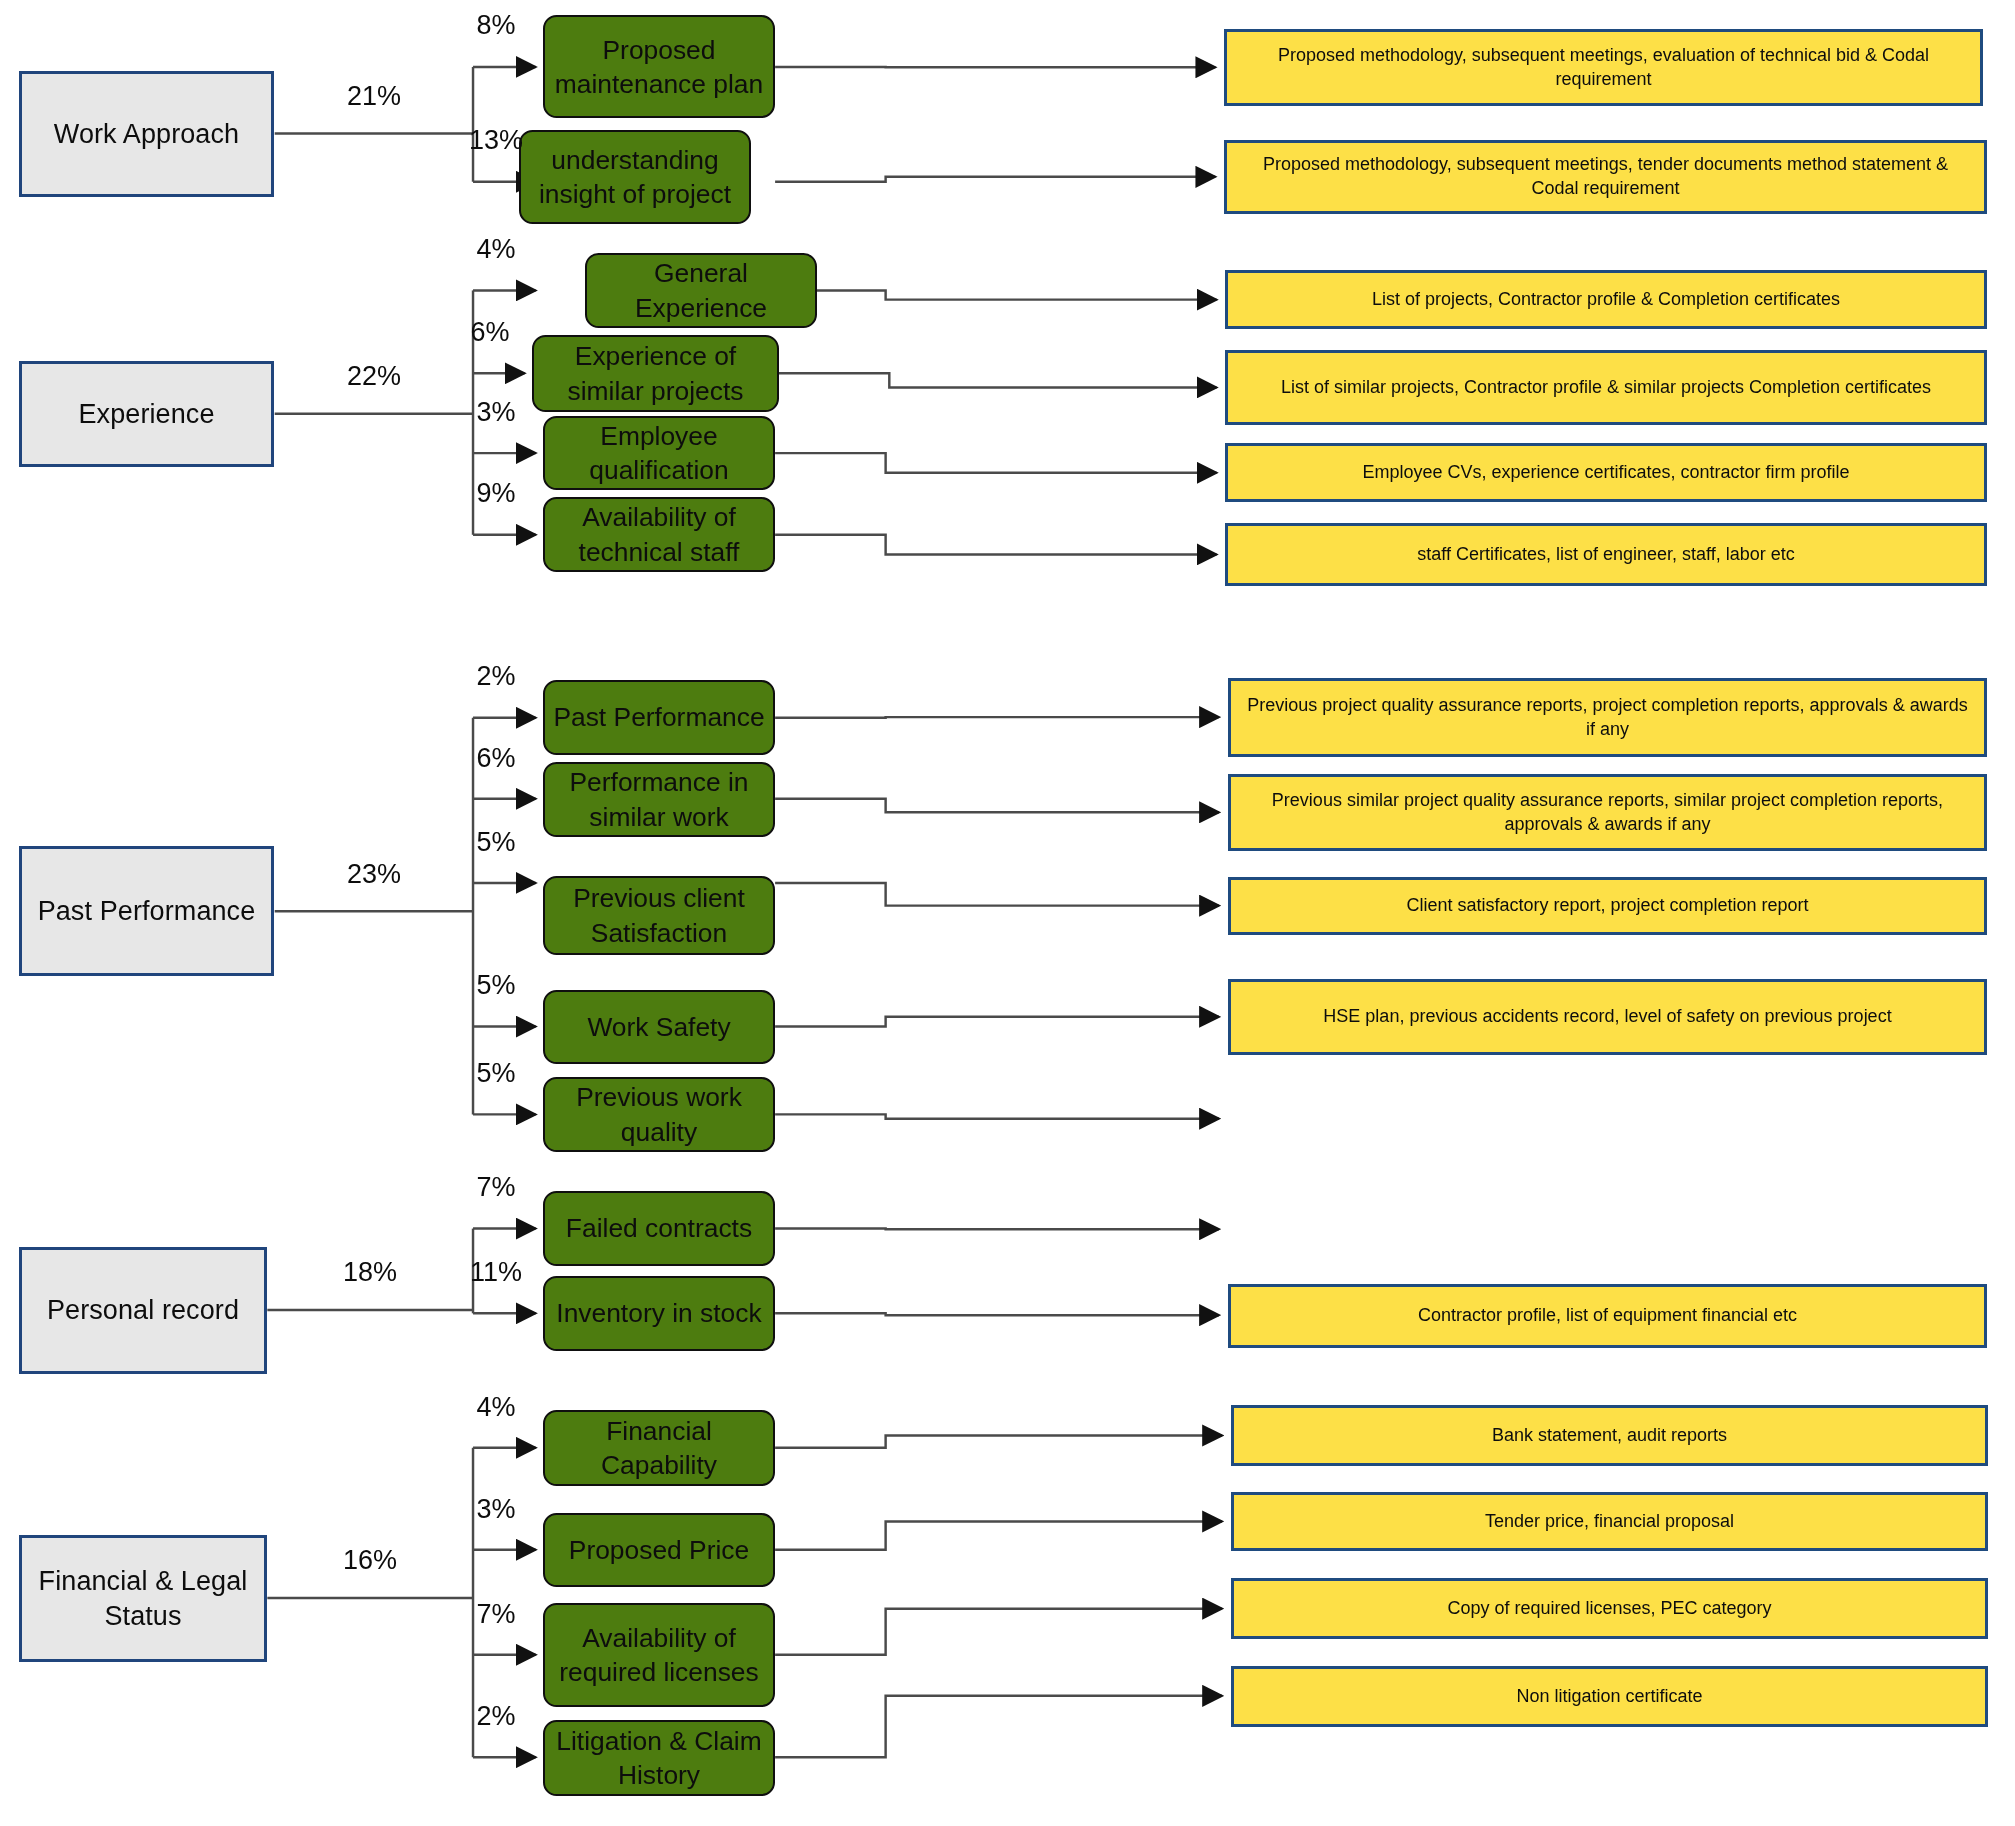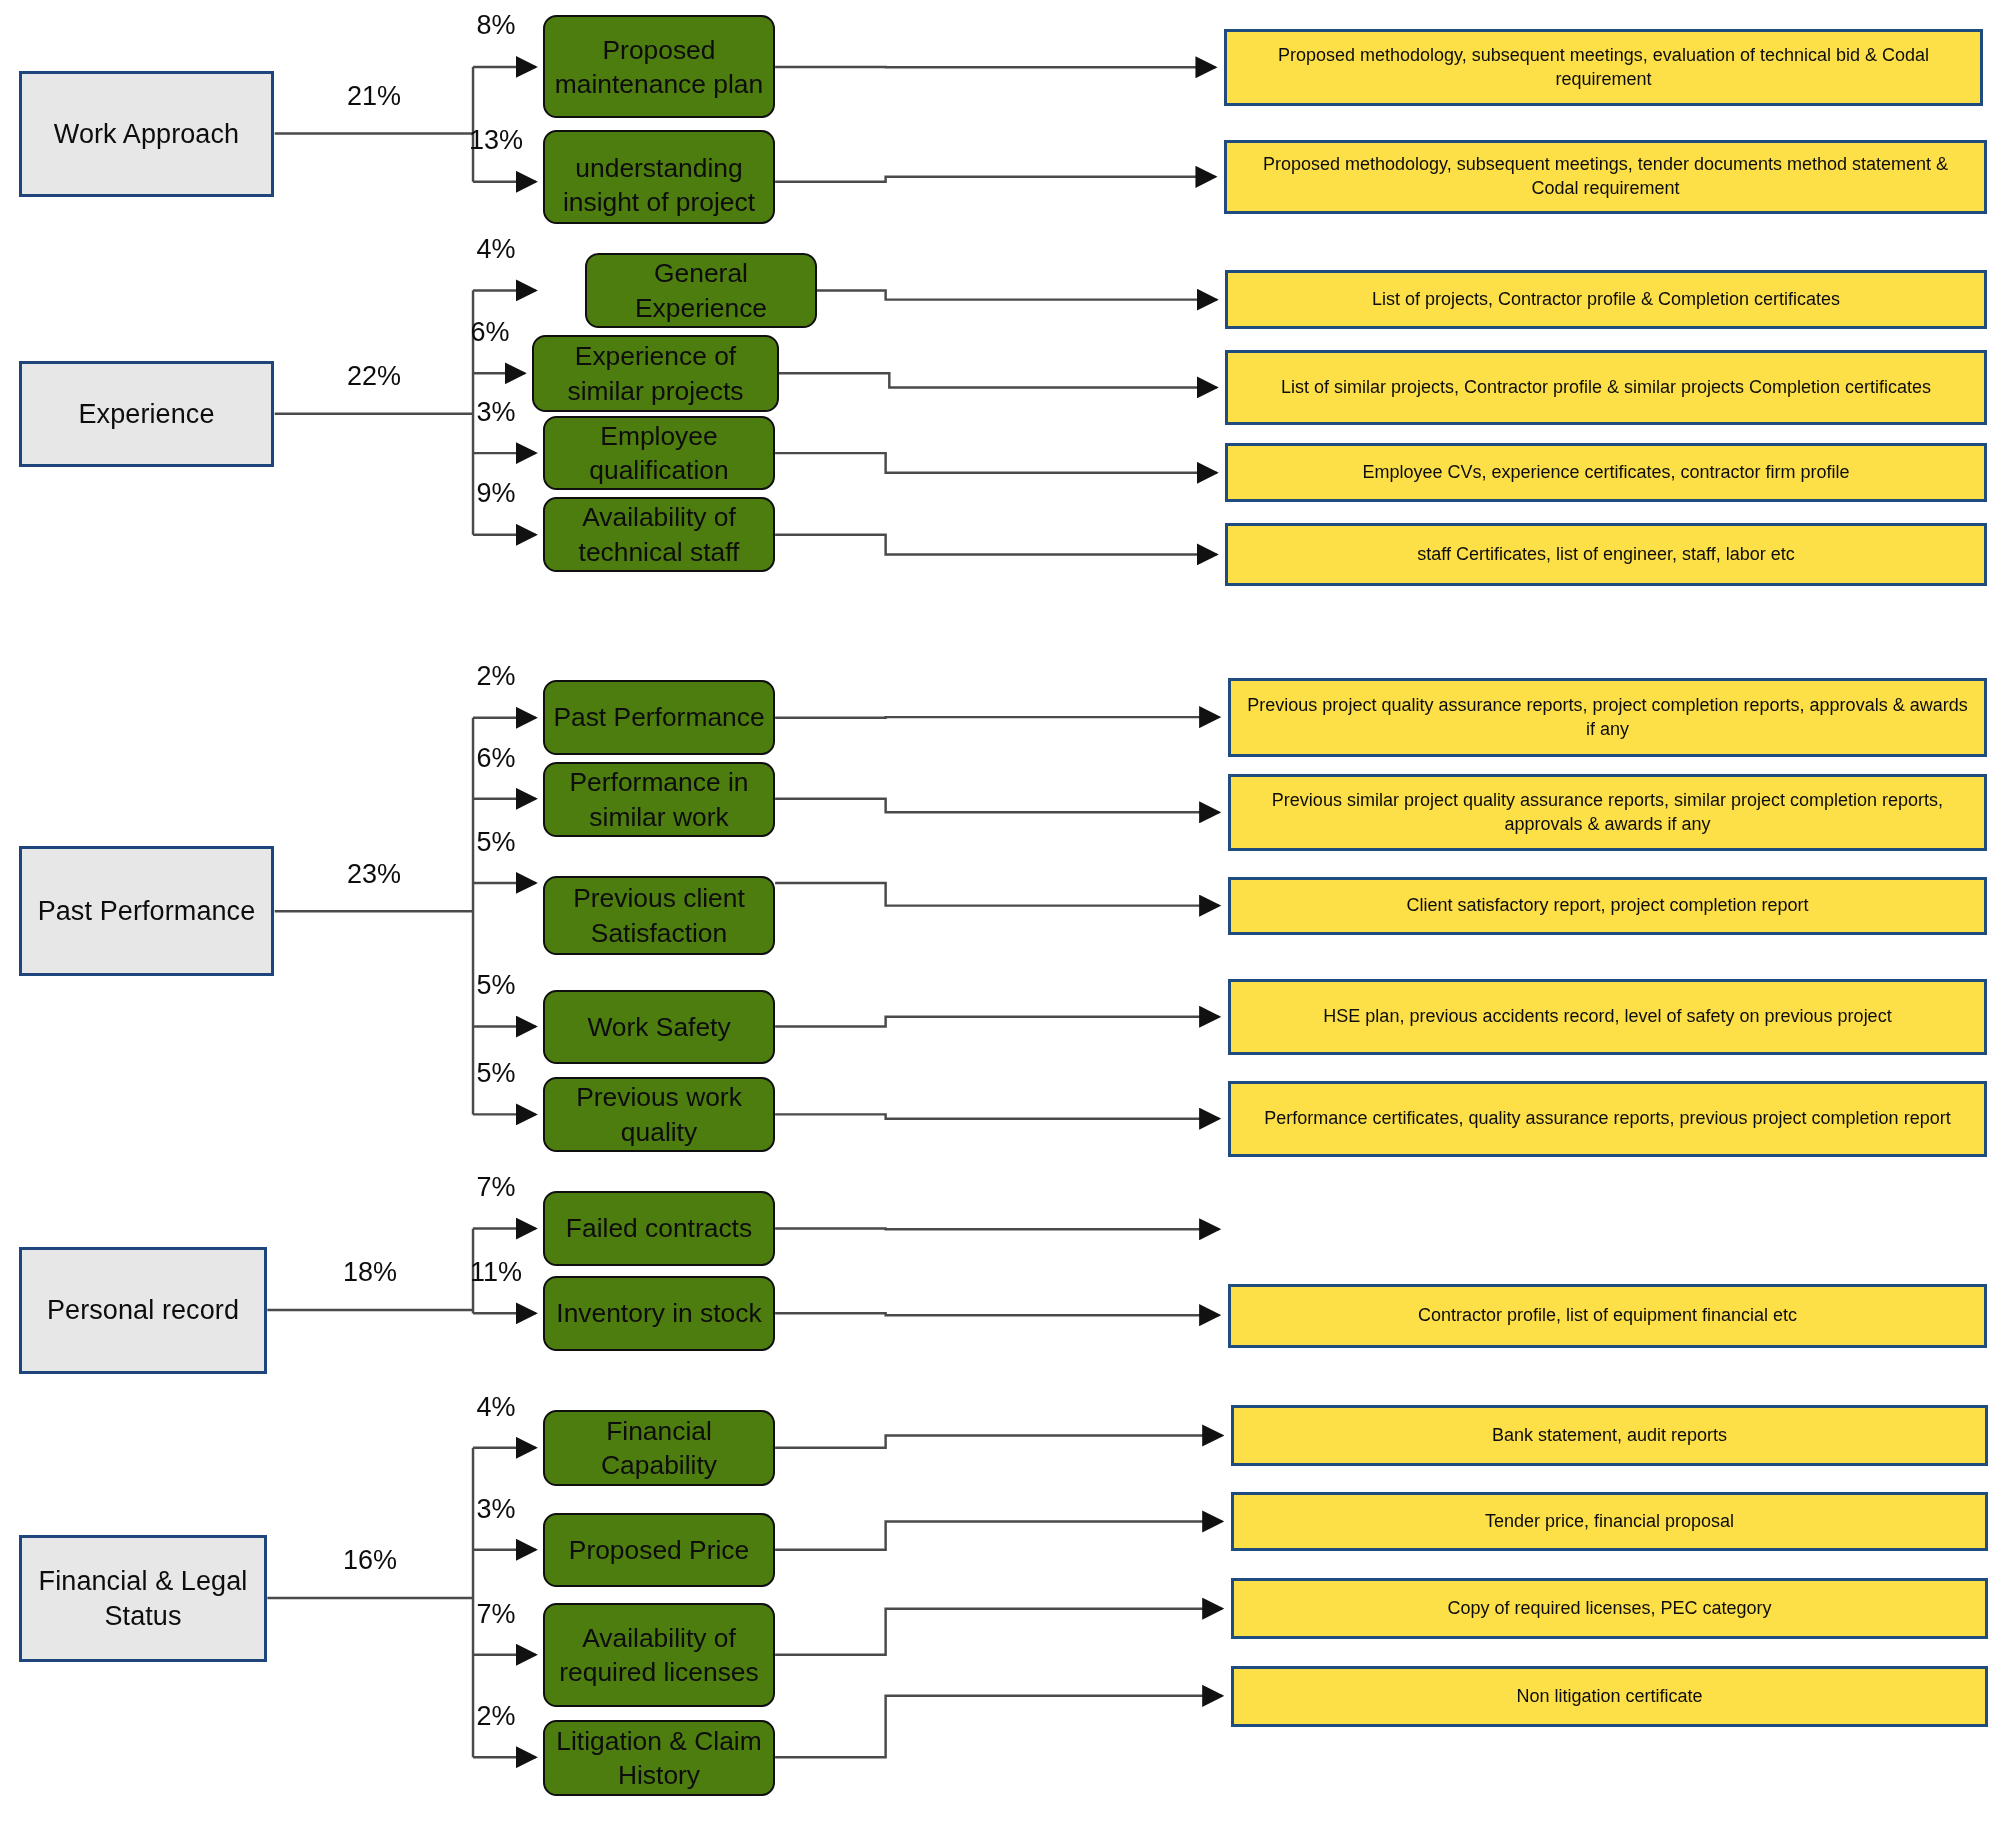--- a/index.html
+++ b/index.html
@@ -106,21 +106,21 @@
       <span>Work Approach</span>
     </div>
     <div class="pct" style="left: 331px; top: 81px; width: 86px;">21%</div>
     <div class="node sub" style="left: 543px; top: 15.4px; width: 232px; height: 103px;">
       <span>Proposed maintenance plan</span>
     </div>
     <div class="node evid" style="left: 1224px; top: 29px; width: 759px; height: 77px;">
       <span>Proposed methodology, subsequent meetings, evaluation of technical bid &amp; Codal requirement</span>
     </div>
     <div class="pct" style="left: 453px; top: 10.4px; width: 86px;">8%</div>
-    <div class="node sub" style="left: 543px; top: 130px; width: 232px; height: 94px; align-items: flex-end;">
+    <div class="node sub" style="left: 519px; top: 130px; width: 232px; height: 94px;">
       <span>understanding insight of project</span>
     </div>
     <div class="node evid" style="left: 1224px; top: 140px; width: 763px; height: 74px;">
       <span>Proposed methodology, subsequent meetings, tender documents method statement &amp; Codal requirement</span>
     </div>
     <div class="pct" style="left: 453px; top: 125px; width: 86px;">13%</div>
     <div class="node crit" style="left: 19px; top: 361px; width: 255px; height: 106px;">
       <span>Experience</span>
     </div>
     <div class="pct" style="left: 331px; top: 361px; width: 86px;">22%</div>
@@ -180,23 +180,20 @@
     <div class="node sub" style="left: 543px; top: 990px; width: 232px; height: 74px;">
       <span>Work Safety</span>
     </div>
     <div class="node evid" style="left: 1228px; top: 979px; width: 759px; height: 76px;">
       <span>HSE plan, previous accidents record, level of safety on previous project</span>
     </div>
     <div class="pct" style="left: 453px; top: 970px; width: 86px;">5%</div>
     <div class="node sub" style="left: 543px; top: 1077px; width: 232px; height: 75px;">
       <span>Previous work quality</span>
     </div>
-    <div class="node evid" style="left: 1228px; top: 1081px; width: 759px; height: 76px;">
-      <span>Performance certificates, quality assurance reports, previous project completion report</span>
-    </div>
     <div class="pct" style="left: 453px; top: 1058px; width: 86px;">5%</div>
     <div class="node crit" style="left: 19px; top: 1247px; width: 248px; height: 127px;">
       <span>Personal record</span>
     </div>
     <div class="pct" style="left: 327px; top: 1257px; width: 86px;">18%</div>
     <div class="node sub" style="left: 543px; top: 1191px; width: 232px; height: 75px;">
       <span>Failed contracts</span>
     </div>
     <div class="pct" style="left: 453px; top: 1172px; width: 86px;">7%</div>
     <div class="node sub" style="left: 543px; top: 1276px; width: 232px; height: 75px;">

